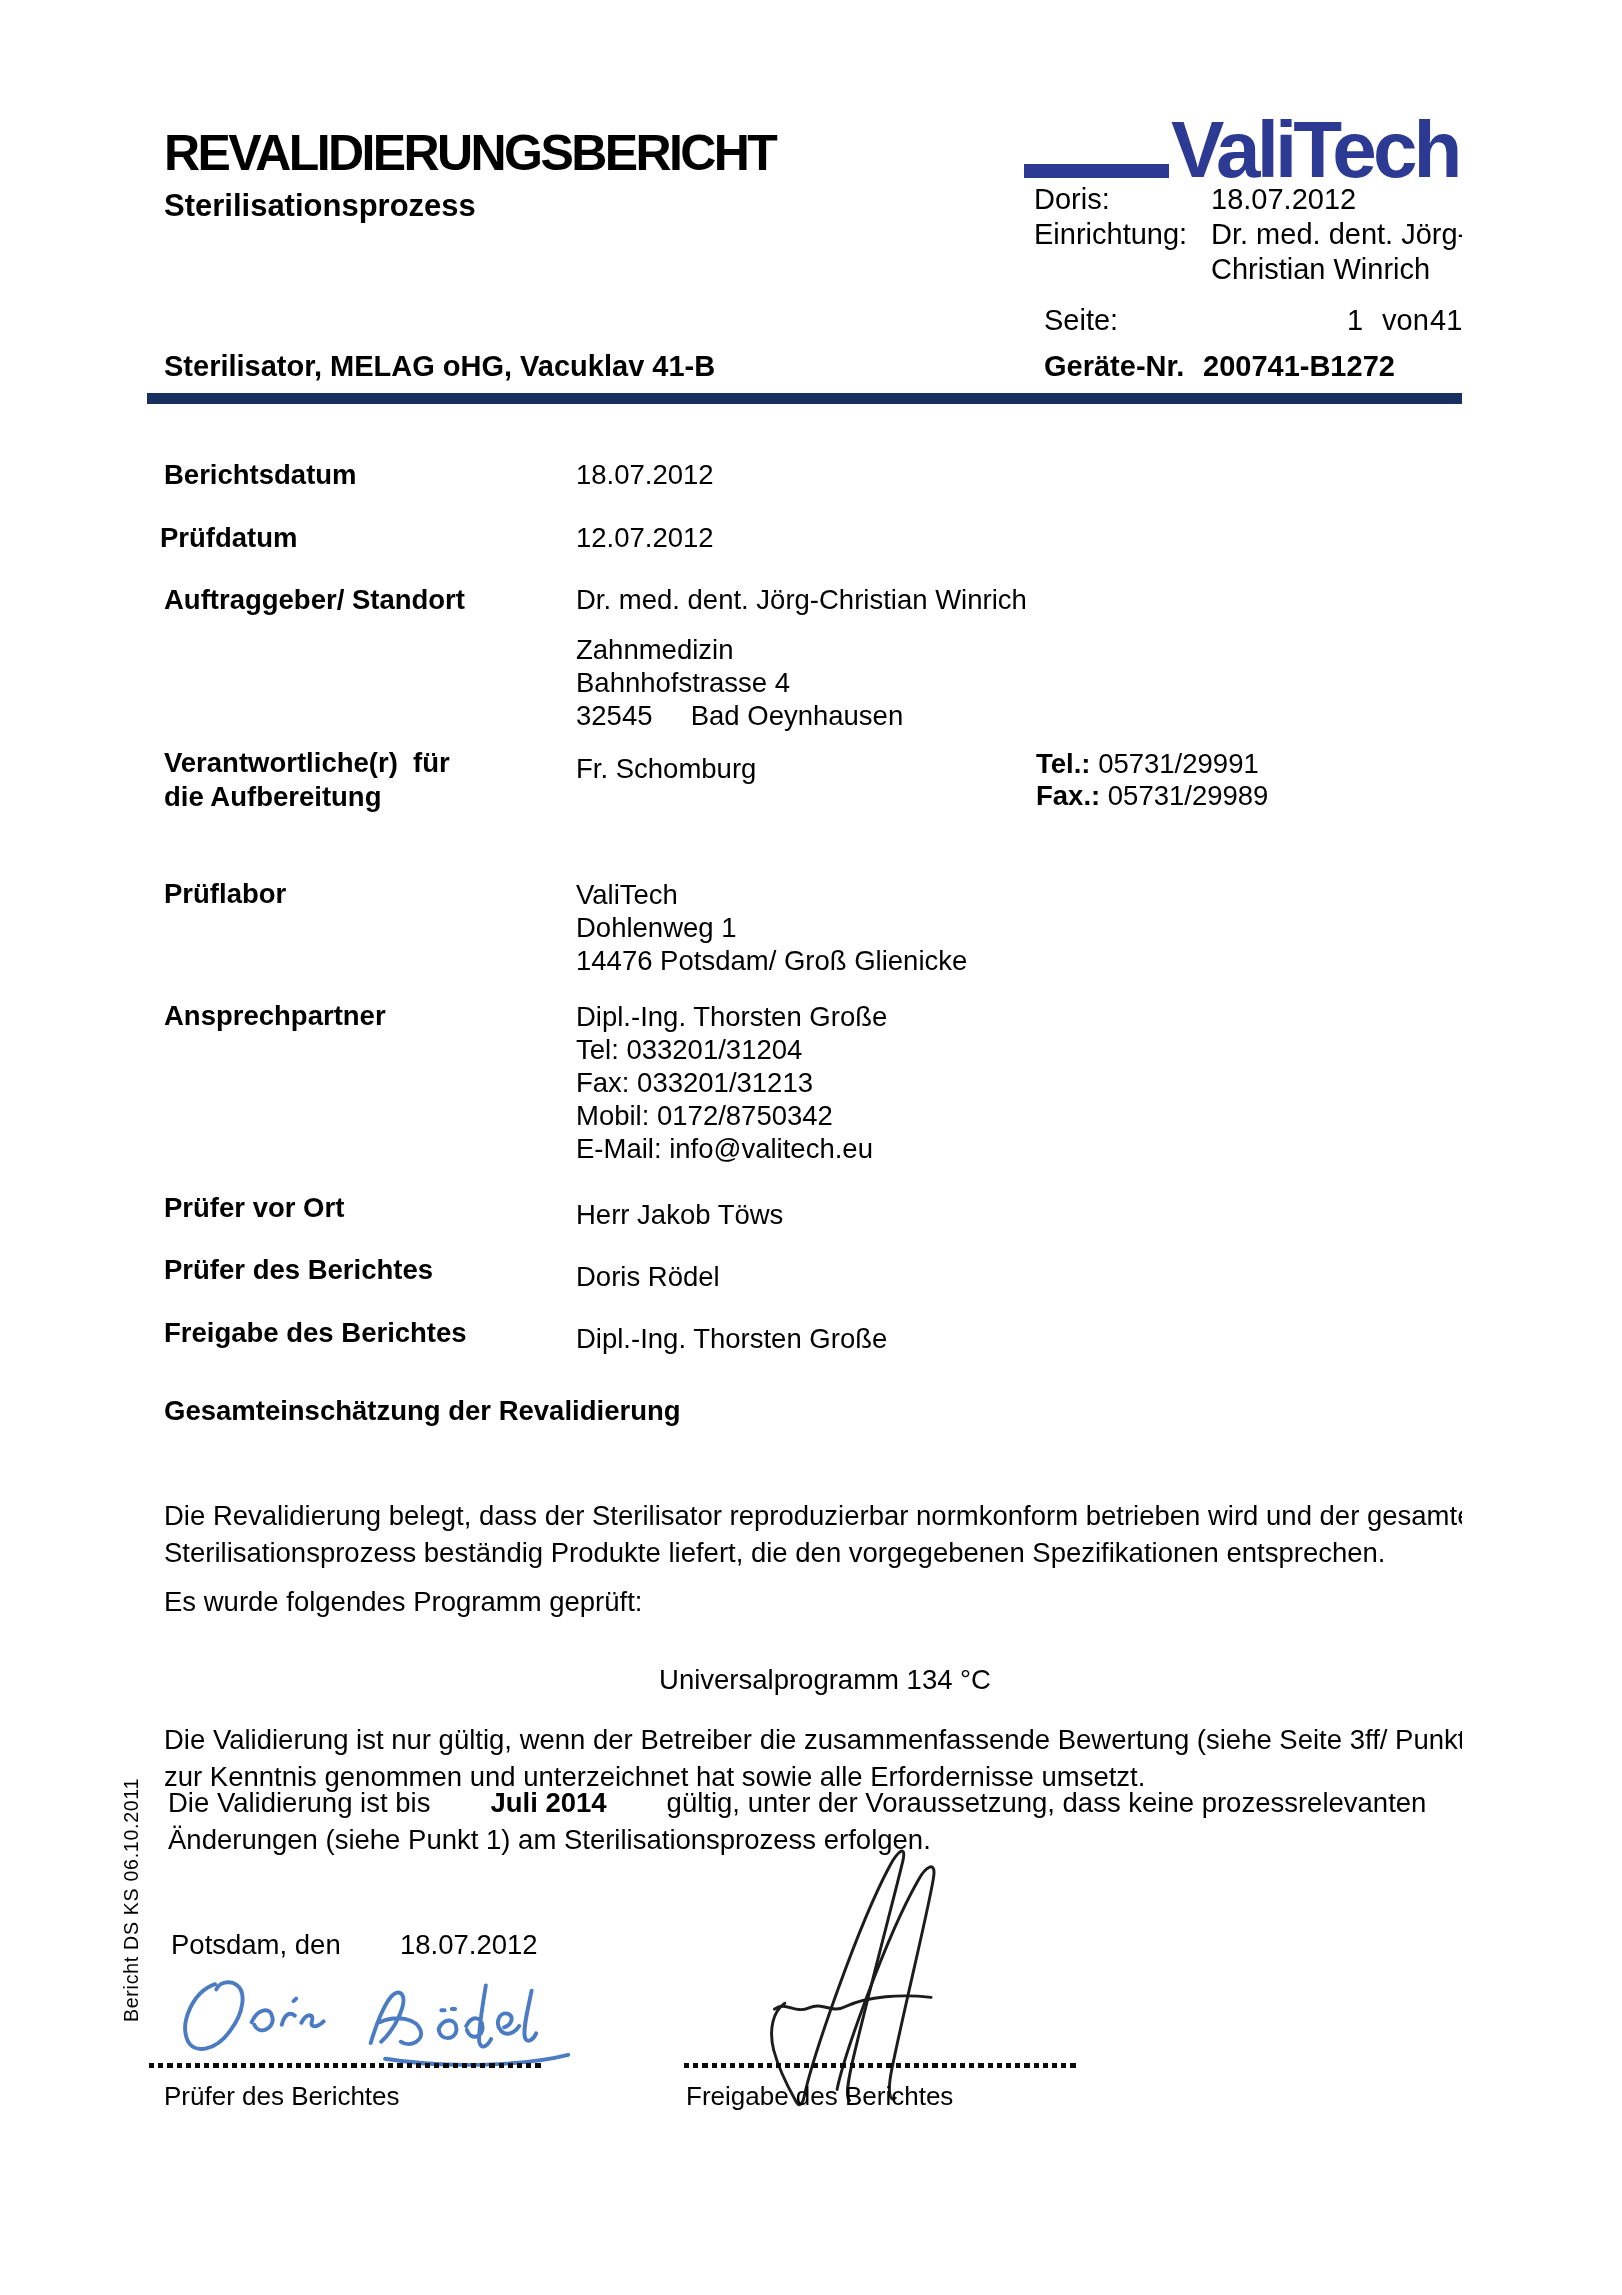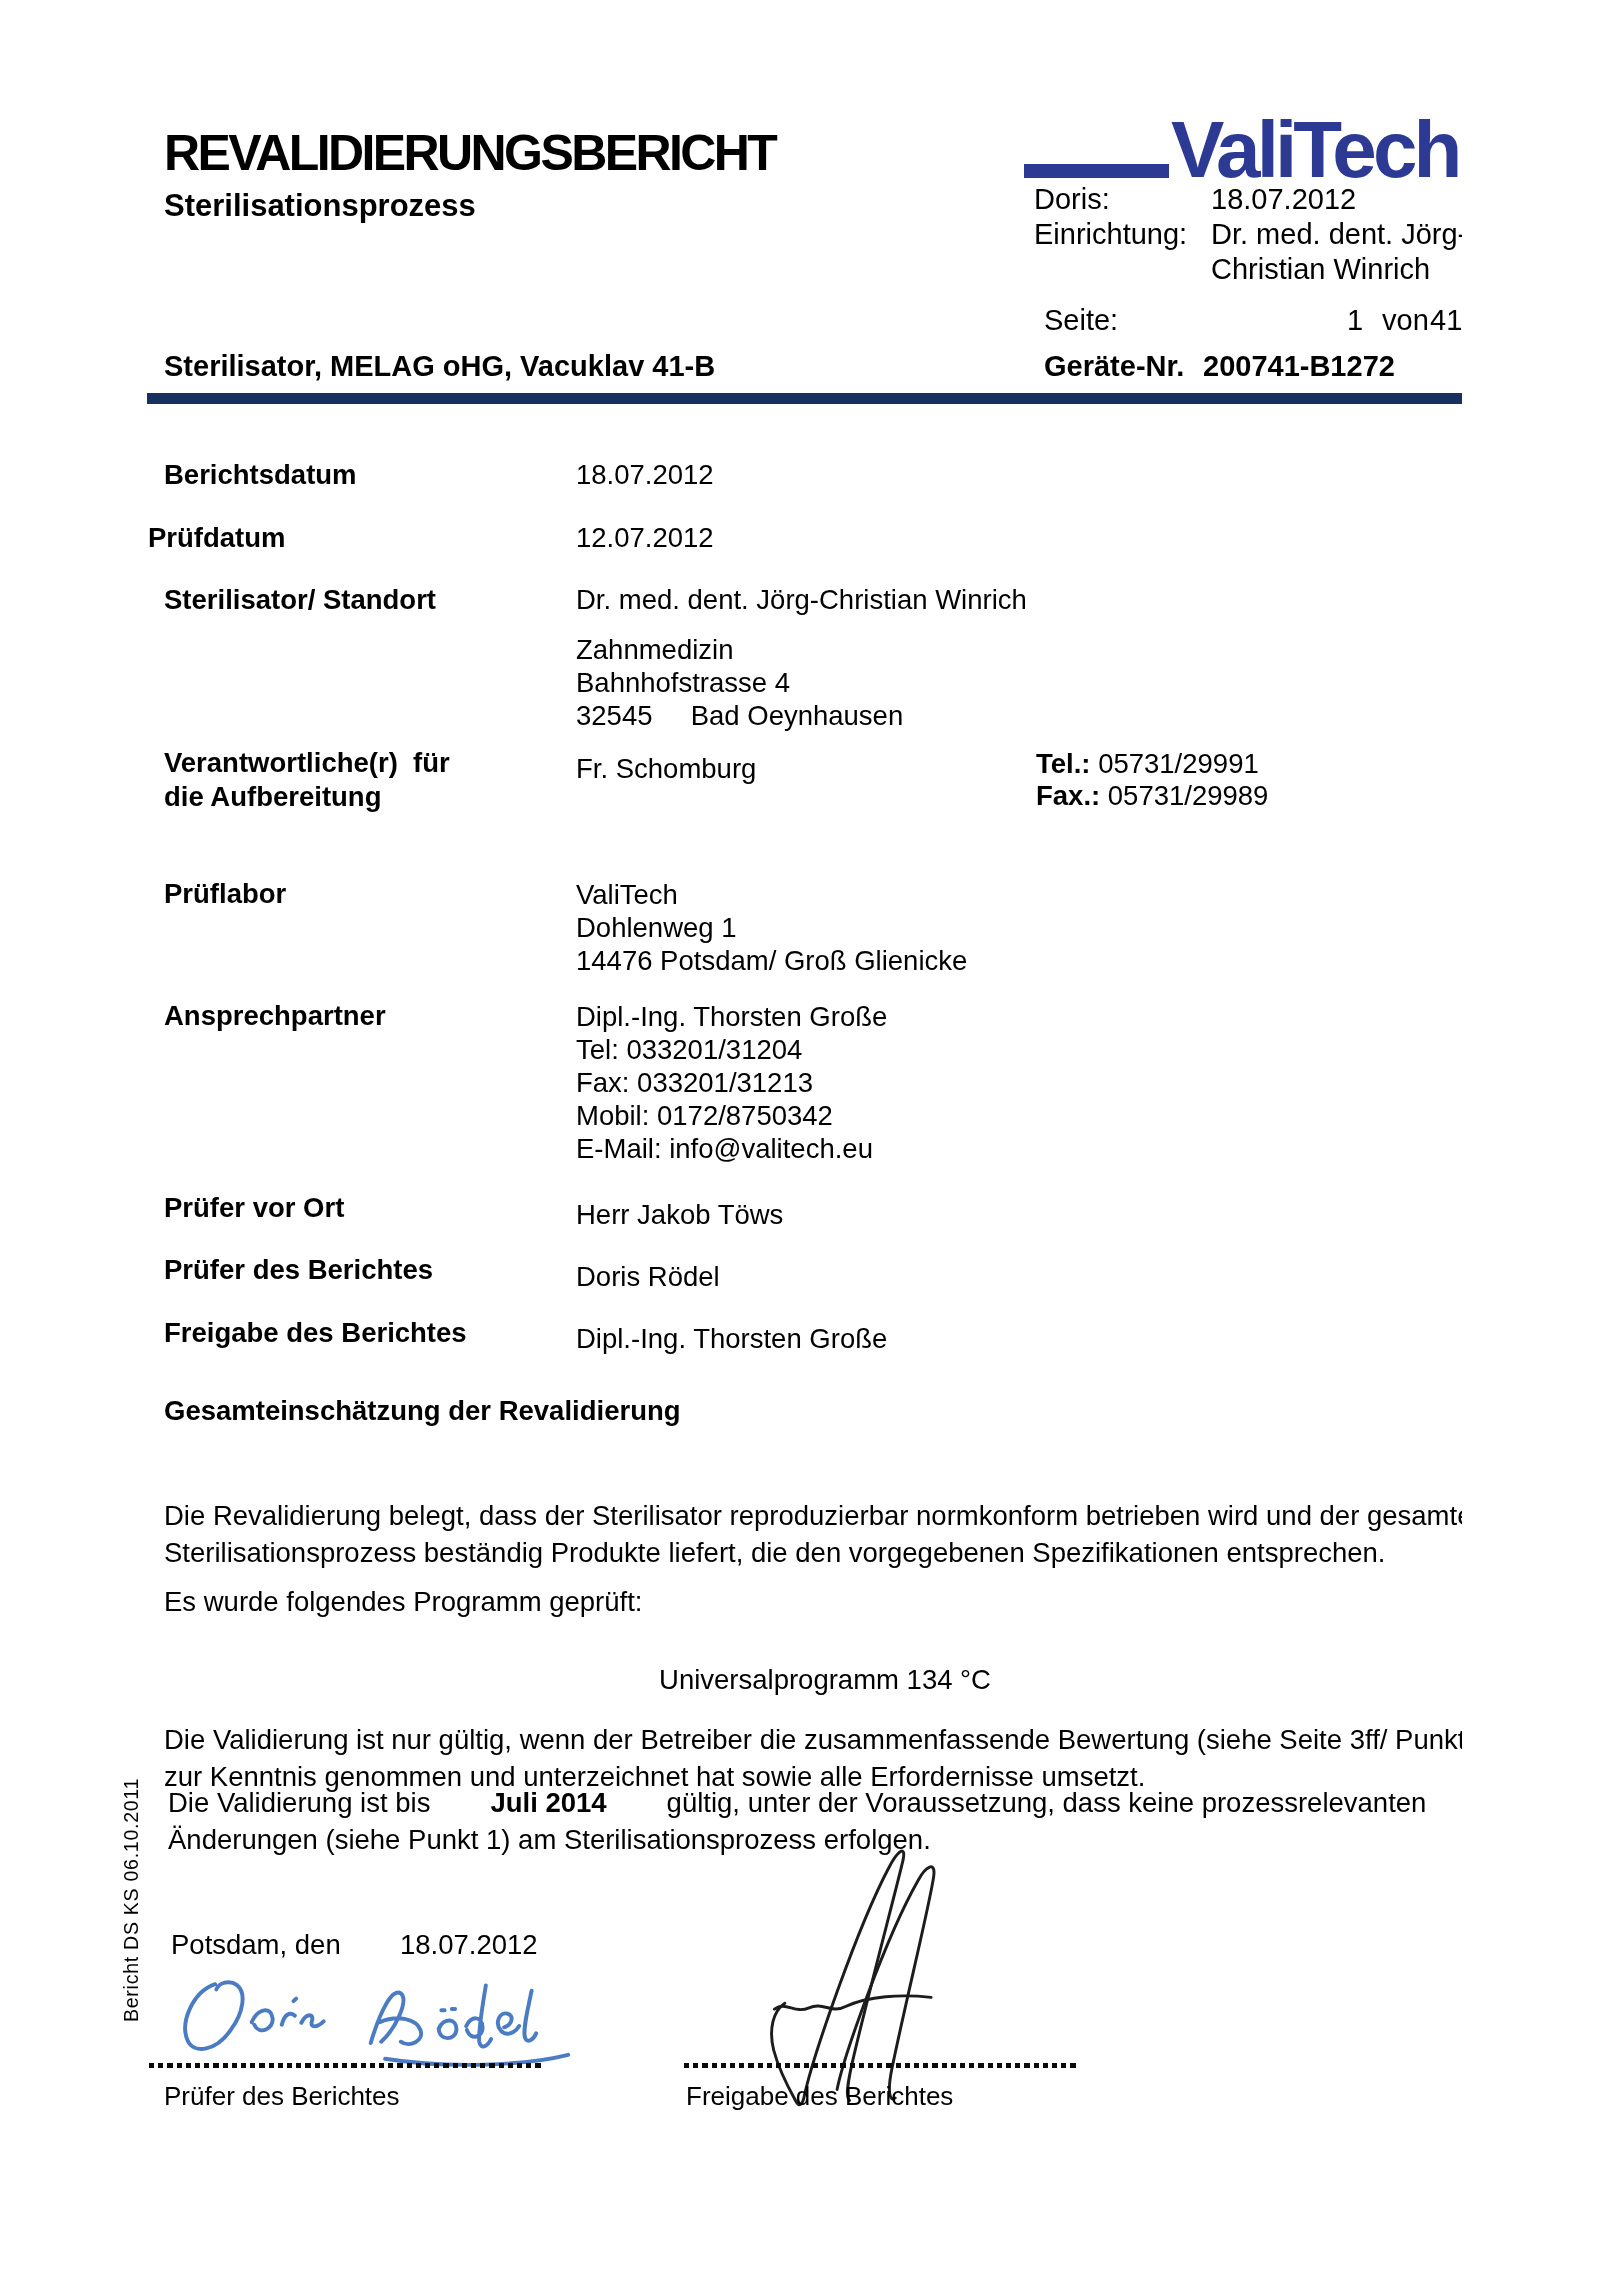--- a/index.html
+++ b/index.html
@@ -56,24 +56,24 @@
 
   <div class="t small b" style="left:164px;top:349px;">Sterilisator, MELAG oHG, Vacuklav 41-B</div>
   <div class="t small b" style="left:1044px;top:349px;">Geräte-Nr.</div>
   <div class="t small b" style="left:1203px;top:349px;">200741-B1272</div>
 
   <div class="bar" style="left:147px;top:393px;width:1394px;height:10.5px;"></div>
 
   <div class="t b" style="left:164px;top:459px;">Berichtsdatum</div>
   <div class="t" style="left:576px;top:459px;">18.07.2012</div>
 
-  <div class="t b" style="left:148px;top:522px;">Prüfdatum</div>
+  <div class="t b" style="left:160px;top:522px;">Prüfdatum</div>
   <div class="t" style="left:576px;top:522px;">12.07.2012</div>
 
-  <div class="t b" style="left:164px;top:584px;">Sterilisator/ Standort</div>
+  <div class="t b" style="left:164px;top:584px;">Auftraggeber/ Standort</div>
   <div class="t" style="left:576px;top:584px;">Dr. med. dent. Jörg-Christian Winrich</div>
   <div class="t addr" style="left:576px;top:633px;">Zahnmedizin
 Bahnhofstrasse 4
 32545     Bad Oeynhausen</div>
 
   <div class="t b" style="left:164px;top:746px;line-height:34px;"><span>Verantwortliche(r)  für</span><br><span>die Aufbereitung</span></div>
   <div class="t" style="left:576px;top:753px;">Fr. Schomburg</div>
   <div class="t" style="left:1036px;top:748px;"><span class="b">Tel.:</span> <span>05731/29991</span></div>
   <div class="t" style="left:1036px;top:780px;"><span class="b">Fax.:</span> <span>05731/29989</span></div>
 

